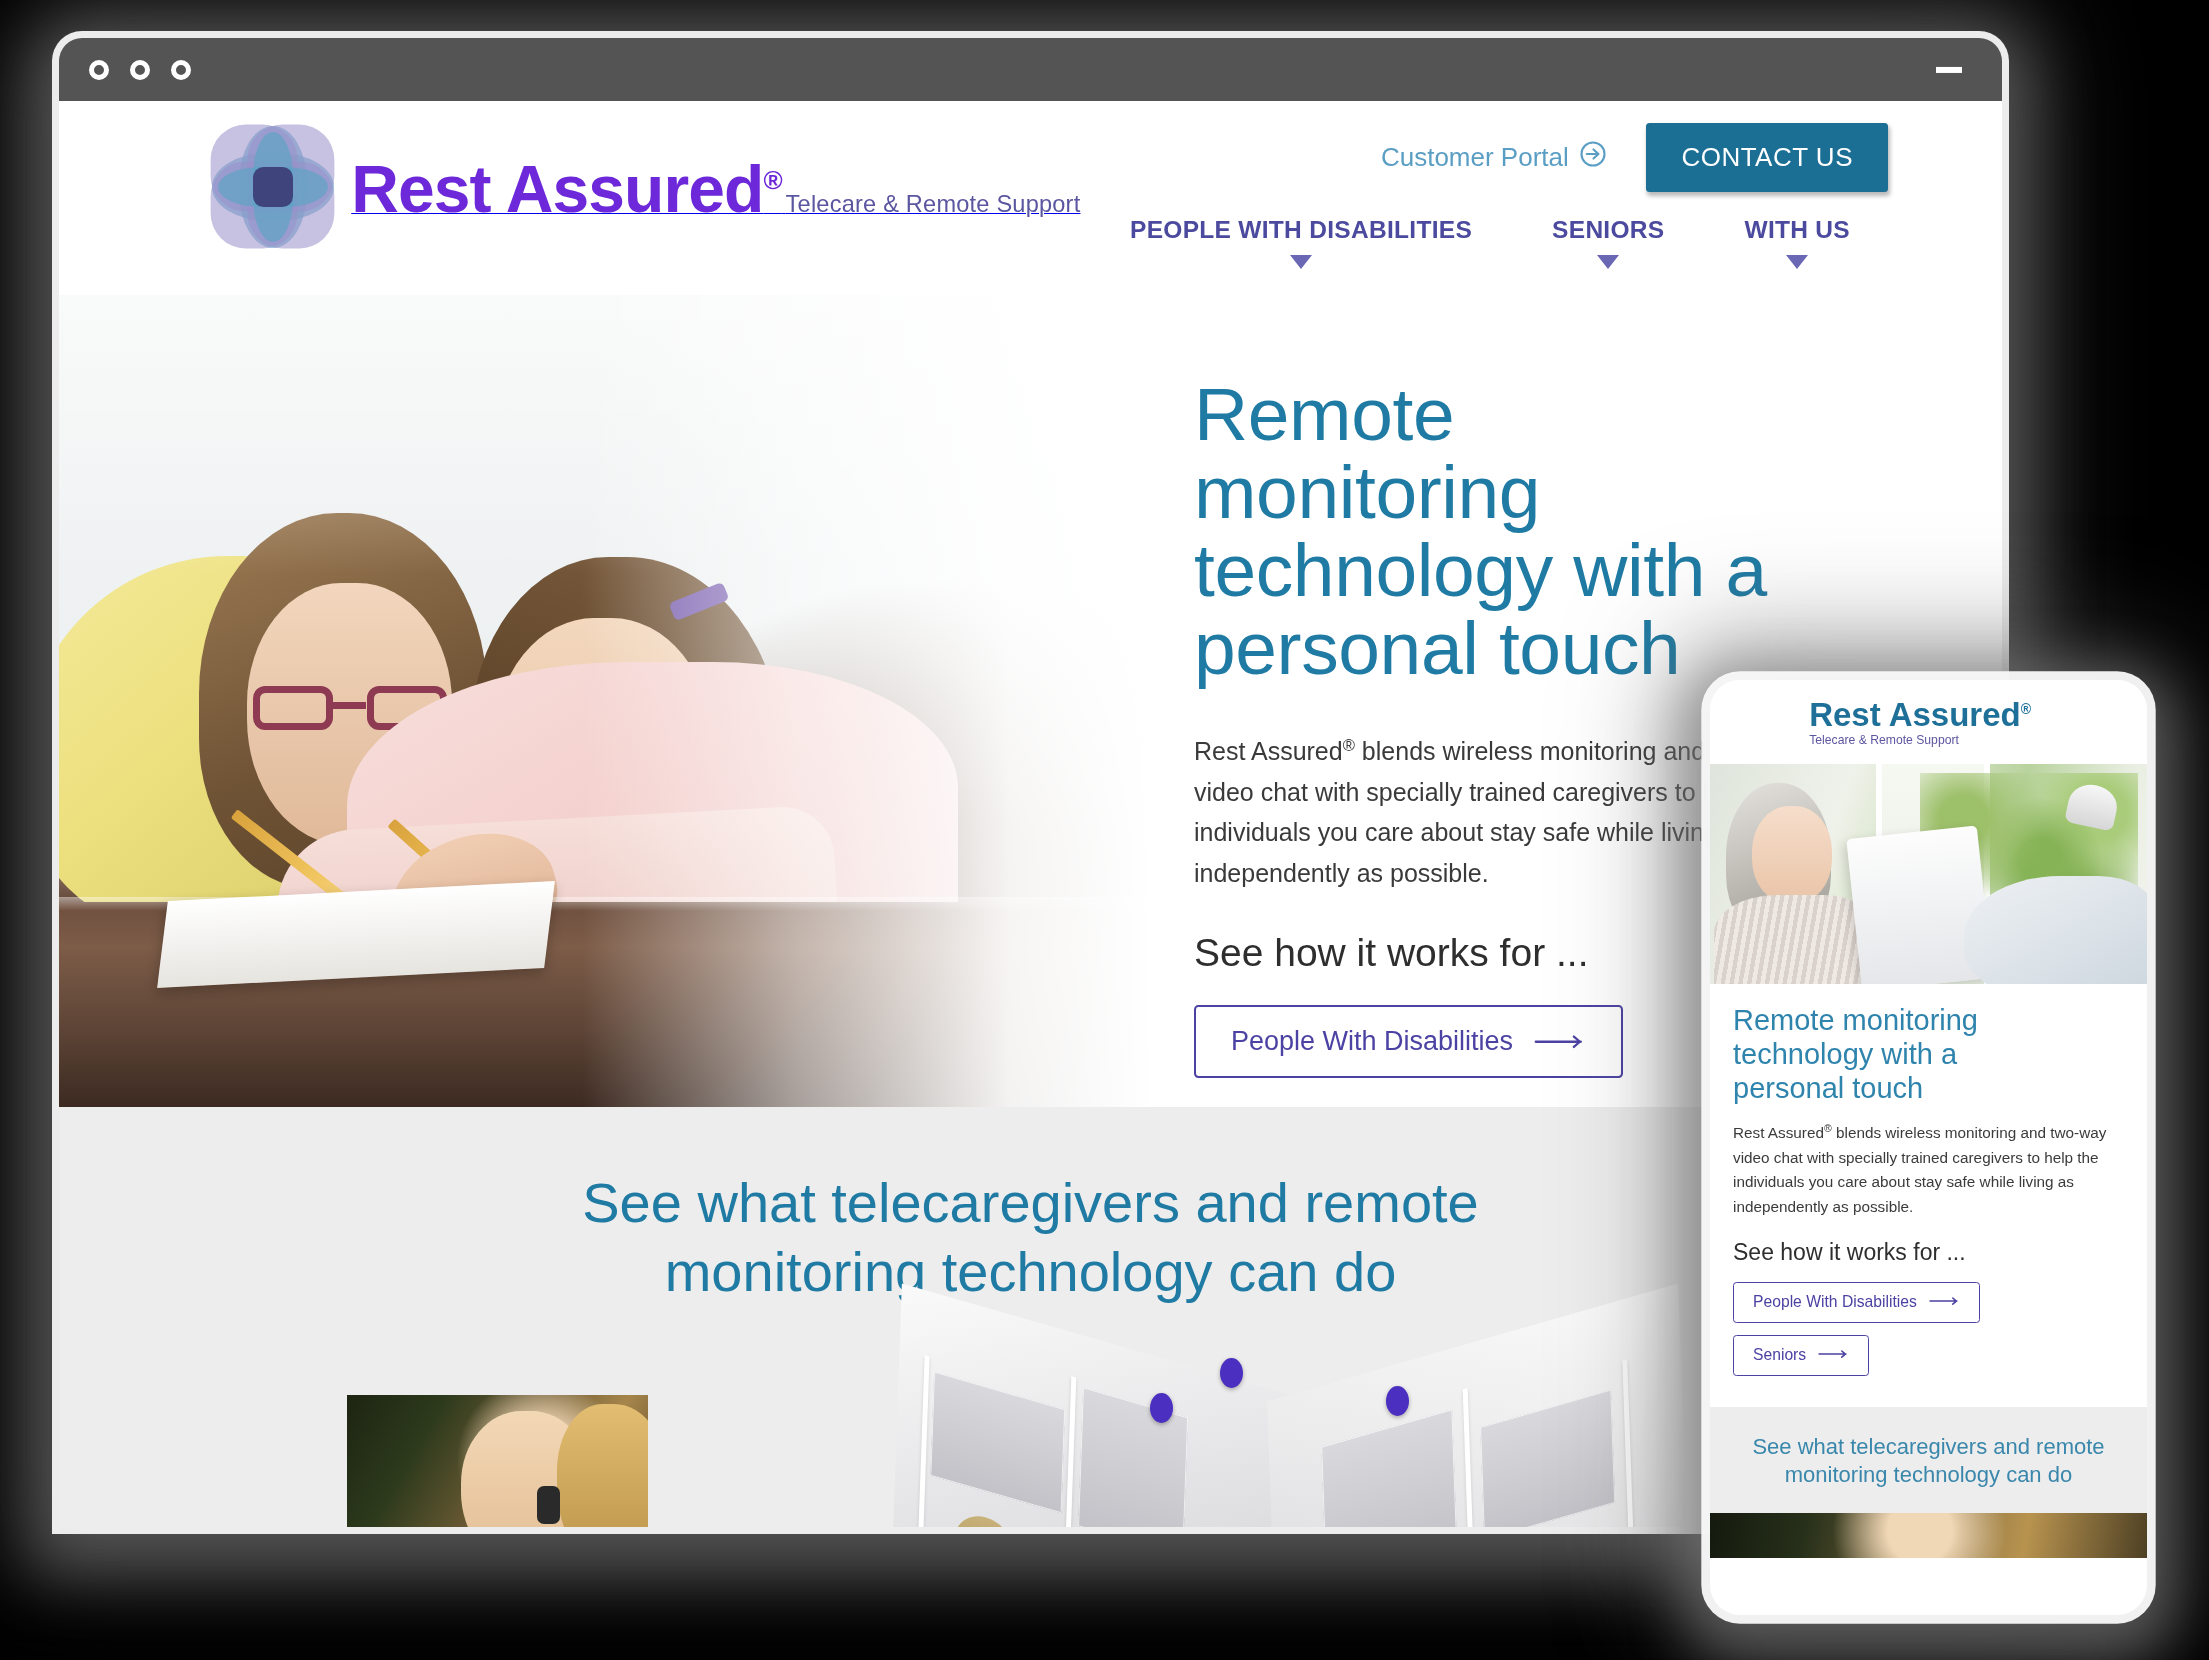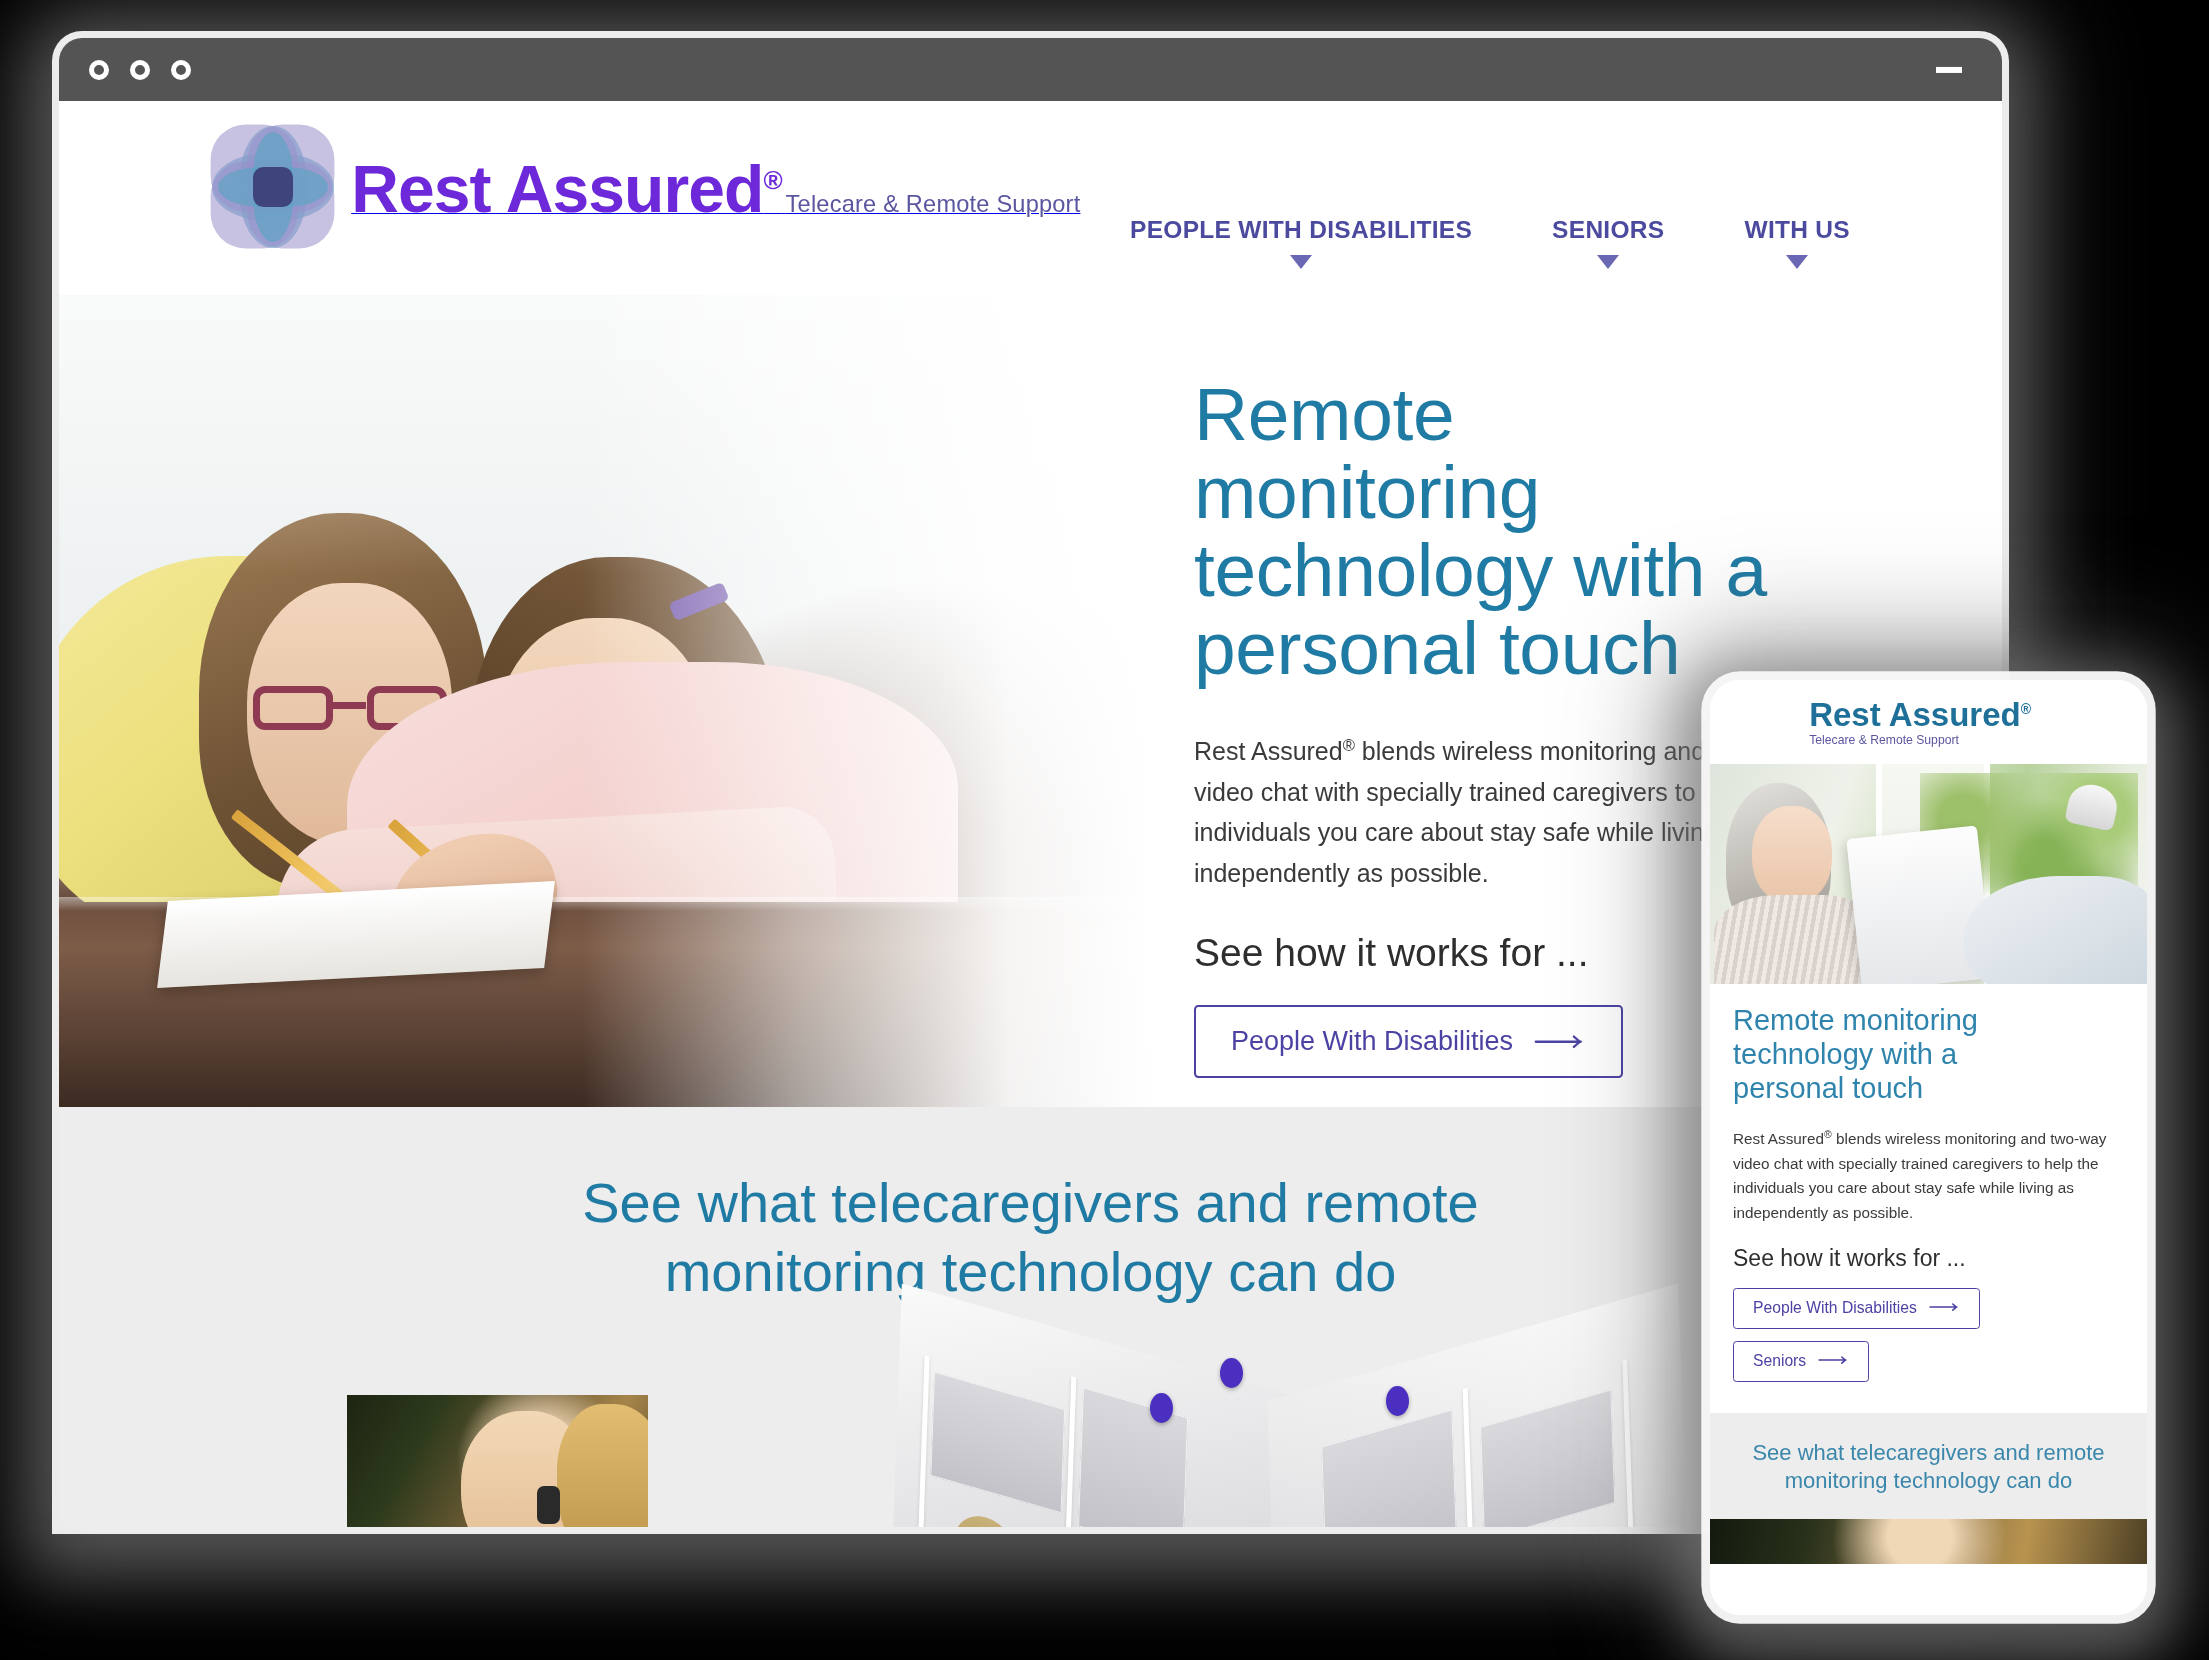--- a/index.html
+++ b/index.html
@@ -605,21 +605,21 @@
     background: linear-gradient(#f7f7f7, #d6d6d6);
     border-radius: 50% 50% 18% 18%;
     transform: rotate(12deg);
   }
 
   .phone-body { padding: 19px 23px 0 23px; }
   .phone-title {
     font-size: 29px; line-height: 1.18; color: #2f84ad; font-weight: 400;
   }
   .phone-sub {
-    margin-top: 20px;
+    margin-top: 14px;
     font-size: 15.3px; line-height: 1.62; color: #3b3b3b;
   }
   .phone-sub .reg { font-size: 10.5px; vertical-align: super; }
   .phone-cta-label { margin-top: 19px; font-size: 23px; color: #2e2e2e; }
   .phone-ctas { margin-top: 15.7px; display: flex; flex-direction: column; gap: 12.2px; align-items: flex-start; }
   .phone-cta {
     display: inline-flex; align-items: center; gap: 12.2px;
     border: 1.7px solid #4b42a3; border-radius: 3.5px;
     padding: 10.5px 19px; background: transparent; color: #4b42a3;
     font-size: 15.7px; cursor: pointer; font-family: "Liberation Sans", sans-serif;
@@ -669,20 +669,32 @@
           <span class="petal lens"></span>
           <span class="petal lens v2"></span>
           <span class="petal core"></span>
         </span>
         <span class="logo-text">
           <span class="logo-title"><span>Rest  Assured</span><span class="reg">®</span></span>
           <span class="logo-tag">Telecare &amp; Remote Support</span>
         </span>
       </a>
 
+      <div class="utility">
+        <a class="portal-link" href="#">
+          <span>Customer Portal</span>
+          <span class="portal-icon">
+            <svg width="30" height="30" viewBox="0 0 24 24" fill="none" stroke="#5b9ec4" stroke-width="1.7">
+              <circle cx="12" cy="12" r="9.2"></circle>
+              <path d="M7 12h9M12.4 8.4 16.4 12l-4 3.6" stroke-linecap="round" stroke-linejoin="round"></path>
+            </svg>
+          </span>
+        </a>
+        <button class="contact-btn">CONTACT US</button>
+      </div>
 
       <nav class="main-nav">
         <a class="nav-item" href="#">
           <span class="nav-label">PEOPLE WITH DISABILITIES</span>
           <span class="caret"></span>
         </a>
         <a class="nav-item" href="#">
           <span class="nav-label">SENIORS</span>
           <span class="caret"></span>
         </a>

